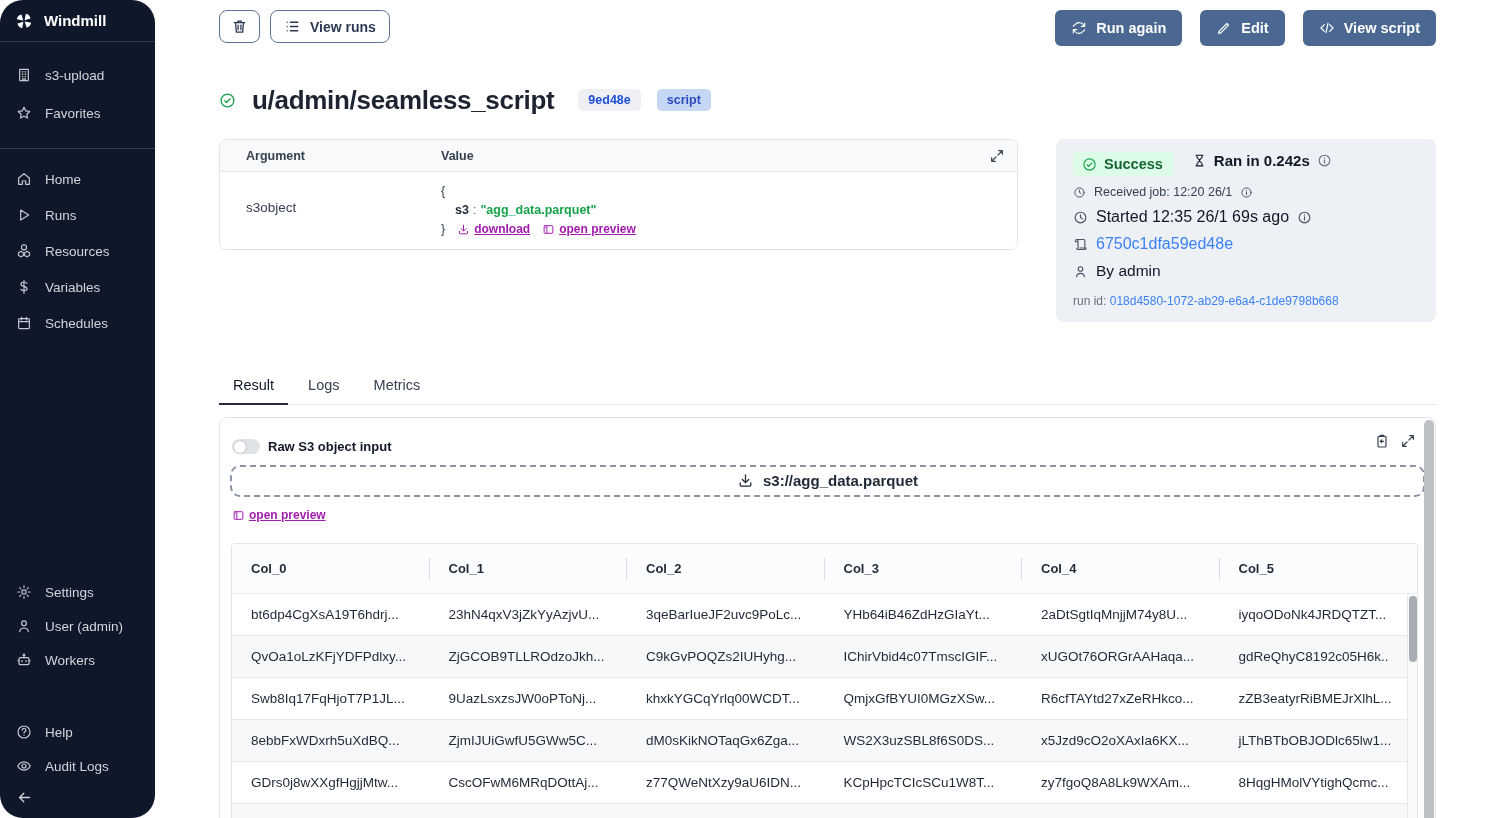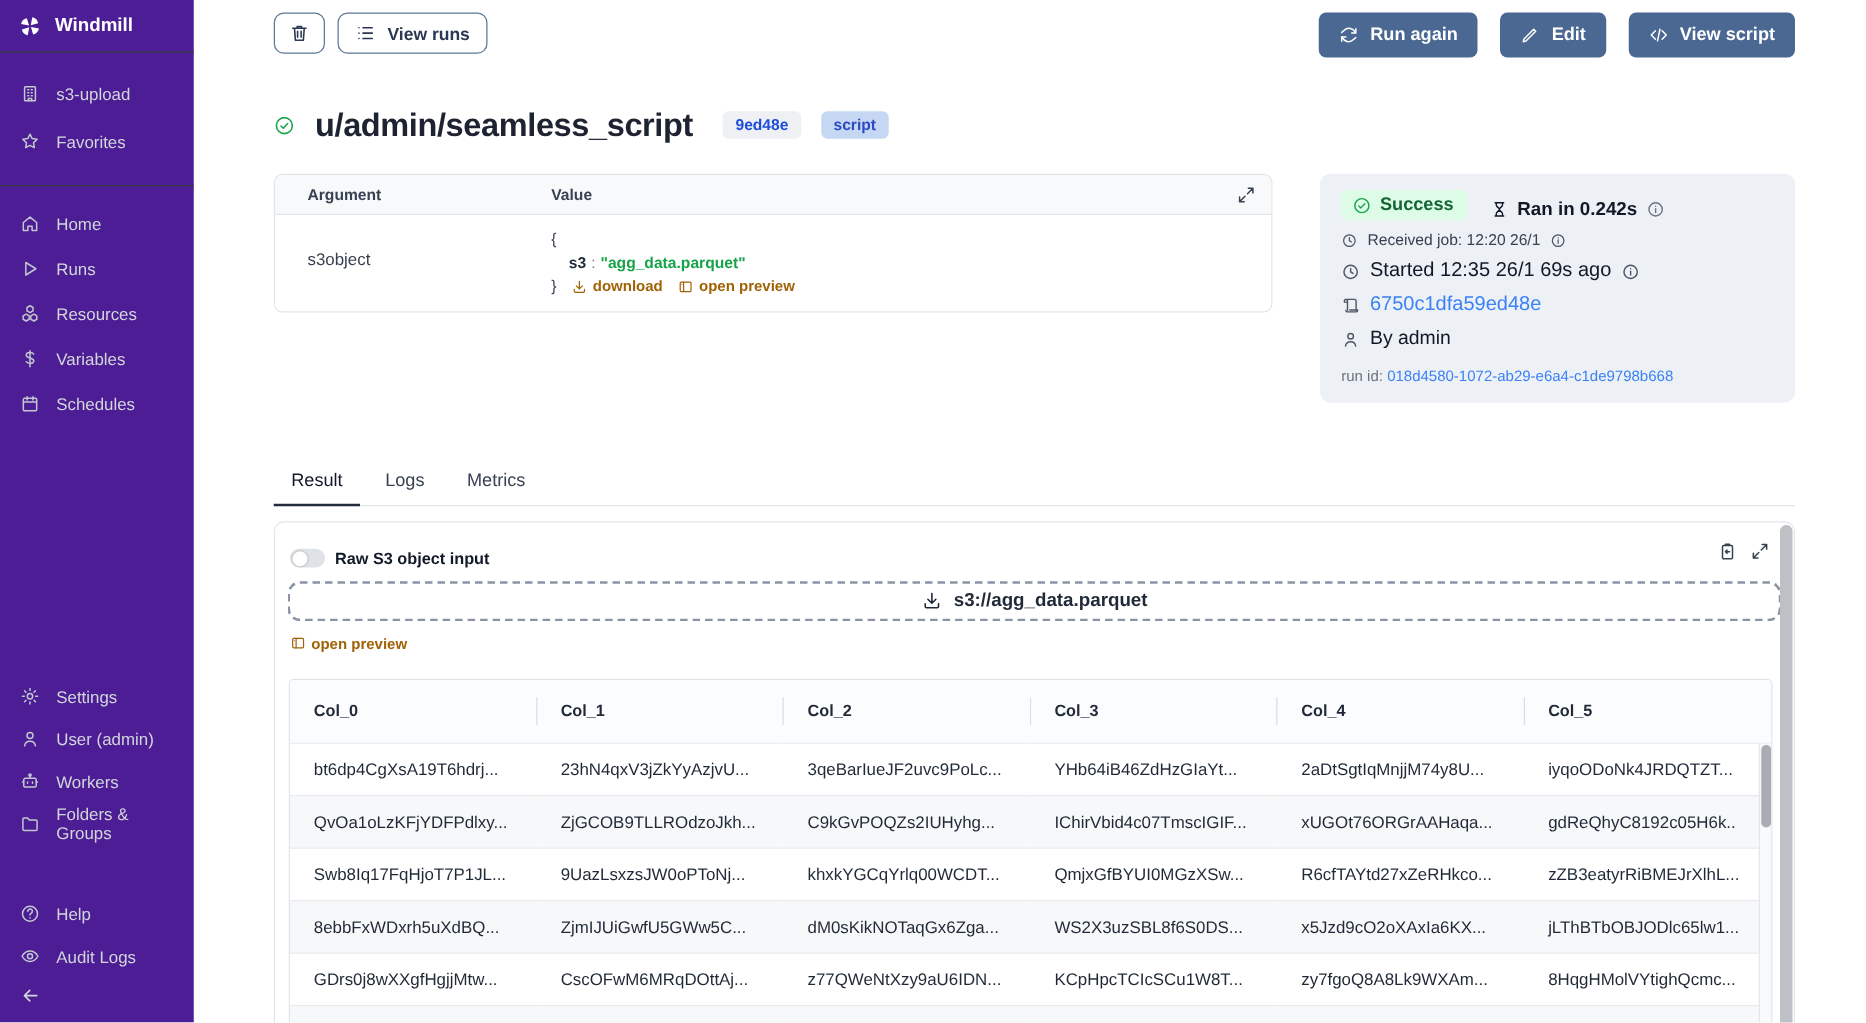--- a/index.html
+++ b/index.html
@@ -3,22 +3,22 @@
 <meta charset="utf-8">
 <style>
   * { margin:0; padding:0; box-sizing:border-box; }
   html,body { width:1493px; height:818px; overflow:hidden; background:#fff;
     font-family:"Liberation Sans","DejaVu Sans",sans-serif; color:#1f2937; }
   .app { display:flex; width:1493px; height:818px; }
   .icon { display:inline-flex; align-items:center; justify-content:center; flex:none; }
   .icon svg { width:100%; height:100%; display:block; }
 
   
-  .sidebar { width:155px; height:818px; background:#4c1d95; color:#d2d6db;
-    display:flex; flex-direction:column; flex:none; }
+  .sidebar { width:155px; height:818px; background:#0f172a; color:#d2d6db;
+    display:flex; flex-direction:column; flex:none;border-radius:23px; }
   .brand { height:42px; display:flex; align-items:center; gap:10px; padding:0 14px;
     color:#fff; font-weight:700; font-size:15px; border-bottom:1px solid #343a43; }
   .brand .icon { width:20px; height:20px; color:#fff; }
   .sb-group { padding:14px 0 16px; }
   .sb-group.main { border-top:1px solid #343a43; padding-top:12px; }
   .sb-item { display:flex; align-items:center; gap:13px; padding:0 16px; height:38px;
     font-size:13.5px; cursor:pointer; color:#d2d6db; }
   .sb-group.main .sb-item { height:36px; }
   .sb-item .icon { width:16px; height:16px; color:#c3c8cf; }
   .sb-bottom { margin-top:auto; padding-bottom:6px; }
@@ -59,27 +59,27 @@
   .args-head .c2 { padding-left:0; }
   .args-expand { position:absolute; right:12px; top:8px; width:16px; height:16px; color:#374151; cursor:pointer; }
   .args-body { display:flex; min-height:72px; background:#fff; }
   .args-body .c1 { width:221px; padding:28px 0 0 26px; font-size:13.5px; color:#374151; }
   .args-body .c2 { padding:10px 0 10px 0; font-size:12.5px; line-height:19px; color:#374151; }
   .json-indent { padding-left:14px; }
   .json-key { font-weight:700; color:#1f2937; }
   .json-colon { color:#6b7280; padding:0 4px; }
   .json-string { color:#16a34a; font-weight:600; }
   .links-line { display:flex; align-items:center; gap:12px; }
-  .mini-link { display:inline-flex; align-items:center; gap:4px; color:#a16207; font-weight:700;
-    font-size:12px; cursor:pointer; }
+  .mini-link { display:inline-flex; align-items:center; gap:4px; color:#a21caf; font-weight:700;
+    font-size:12px; text-decoration:underline; cursor:pointer; }
   .mini-link .icon { width:13px; height:13px; }
 
   
   .status-card { width:380px; background:#edf0f5; border-radius:8px; padding:13px 17px 14px; }
-  .st-row { display:flex; align-items:flex-end; gap:8px; }
+  .st-row { display:flex; align-items:flex-start; gap:8px; }
   .success-badge { display:inline-flex; align-items:center; gap:7px; background:#dcfce7;
     color:#166534; font-weight:600; font-size:14.5px; padding:4px 11px 4px 9px; border-radius:5px; }
   .success-badge .icon { width:15px; height:15px; color:#16a34a; }
   .ran-in { display:flex; align-items:center; gap:7px; margin-left:10px; font-size:15px;
     font-weight:600; color:#111827; }
   .ran-in .icon { width:15px; height:15px; }
   .info-ic { width:14px; height:14px; color:#6b7280; cursor:pointer; }
   .st-line { display:flex; align-items:center; gap:8px; margin-top:9px; color:#111827; }
   .st-line .icon { width:15px; height:15px; color:#4b5563; }
   .st-small { font-size:12.5px; color:#374151; }
@@ -225,28 +225,20 @@
         <span>User (admin)</span>
       </div>
       <div class="sb-item">
         <span class="icon">
             <svg viewBox="0 0 24 24" fill="none" stroke="currentColor" stroke-width="1.8" stroke-linecap="round" stroke-linejoin="round">
               <rect x="4.5" y="8.5" width="15" height="10.5" rx="2"></rect>
               <path d="M12 8.5V5.8M12 5.8a1.3 1.3 0 10-.01 0M4.5 13H3M21 13h-1.5M9 12.8v1.7M15 12.8v1.7"></path>
             </svg>
           </span>
         <span>Workers</span>
-      </div>
-      <div class="sb-item">
-        <span class="icon">
-            <svg viewBox="0 0 24 24" fill="none" stroke="currentColor" stroke-width="1.8" stroke-linecap="round" stroke-linejoin="round">
-              <path d="M3.5 18.5v-12A1.5 1.5 0 015 5h4.2l2 2.5H19a1.5 1.5 0 011.5 1.5v9.5A1.5 1.5 0 0119 20H5a1.5 1.5 0 01-1.5-1.5z"></path>
-            </svg>
-          </span>
-        <span>Folders &amp; Groups</span>
       </div>
       <div class="sb-item help-item">
         <span class="icon">
             <svg viewBox="0 0 24 24" fill="none" stroke="currentColor" stroke-width="1.8" stroke-linecap="round" stroke-linejoin="round">
               <circle cx="12" cy="12" r="9"></circle>
               <path d="M9.4 9.2a2.7 2.7 0 115.2.9c-.5 1.4-2.1 1.6-2.6 2.8v.6M12 16.8v.2"></path>
             </svg>
           </span>
         <span>Help</span>
       </div>

